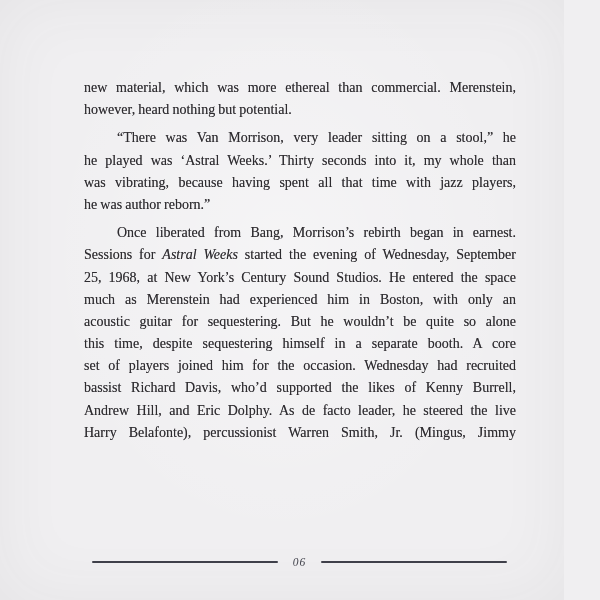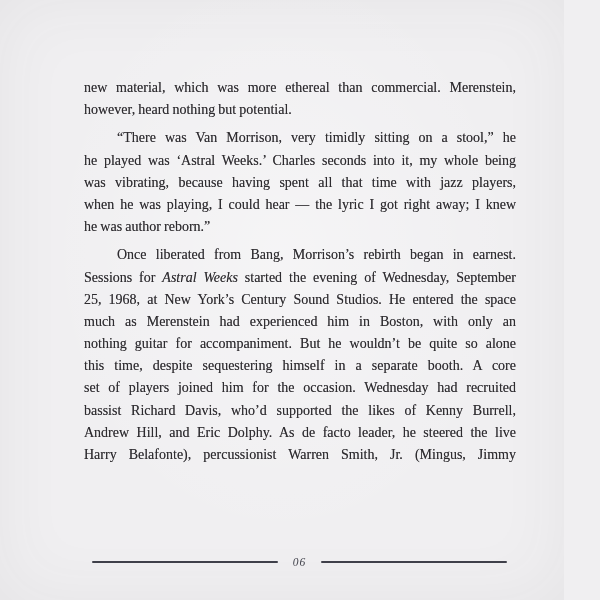--- a/index.html
+++ b/index.html
@@ -73,32 +73,31 @@
 </head>
 <body>
 
 <div class="page-root">
   <div class="text-block">
       <div class="para">
         <div class="pline">new material, which was more ethereal than commercial. Merenstein,</div>
         <div class="pline lastleft">however, heard nothing but potential.</div>
       </div>
       <div class="para indent">
-        <div class="pline">“There was Van Morrison, very timidly sitting on a stool,” he</div>
-        <div class="pline">he played was ‘Astral Weeks.’ Charles seconds into it, my whole being</div>
+        <div class="pline">“There was Van Morrison, very leader sitting on a stool,” he</div>
+        <div class="pline">he played was ‘Astral Weeks.’ Thirty seconds into it, my whole than</div>
         <div class="pline">was vibrating, because having spent all that time with jazz players,</div>
-        <div class="pline">when he was playing, I could hear — the lyric I got right away; I knew</div>
         <div class="pline lastleft">he was author reborn.”</div>
       </div>
       <div class="para indent">
         <div class="pline">Once liberated from Bang, Morrison’s rebirth began in earnest.</div>
         <div class="pline">Sessions for <i>Astral Weeks</i> started the evening of Wednesday, September</div>
         <div class="pline">25, 1968, at New York’s Century Sound Studios. He entered the space</div>
         <div class="pline">much as Merenstein had experienced him in Boston, with only an</div>
-        <div class="pline">nothing guitar for accompaniment. But he wouldn’t be quite so alone</div>
+        <div class="pline">acoustic guitar for sequestering. But he wouldn’t be quite so alone</div>
         <div class="pline">this time, despite sequestering himself in a separate booth. A core</div>
         <div class="pline">set of players joined him for the occasion. Wednesday had recruited</div>
         <div class="pline">bassist Richard Davis, who’d supported the likes of Kenny Burrell,</div>
         <div class="pline">Andrew Hill, and Eric Dolphy. As de facto leader, he steered the live</div>
         <div class="pline">Harry Belafonte), percussionist Warren Smith, Jr. (Mingus, Jimmy</div>
       </div>
     </div>
   <div class="page-footer">
     <div class="footer-rule"></div>
     <span class="page-number">06</span>

